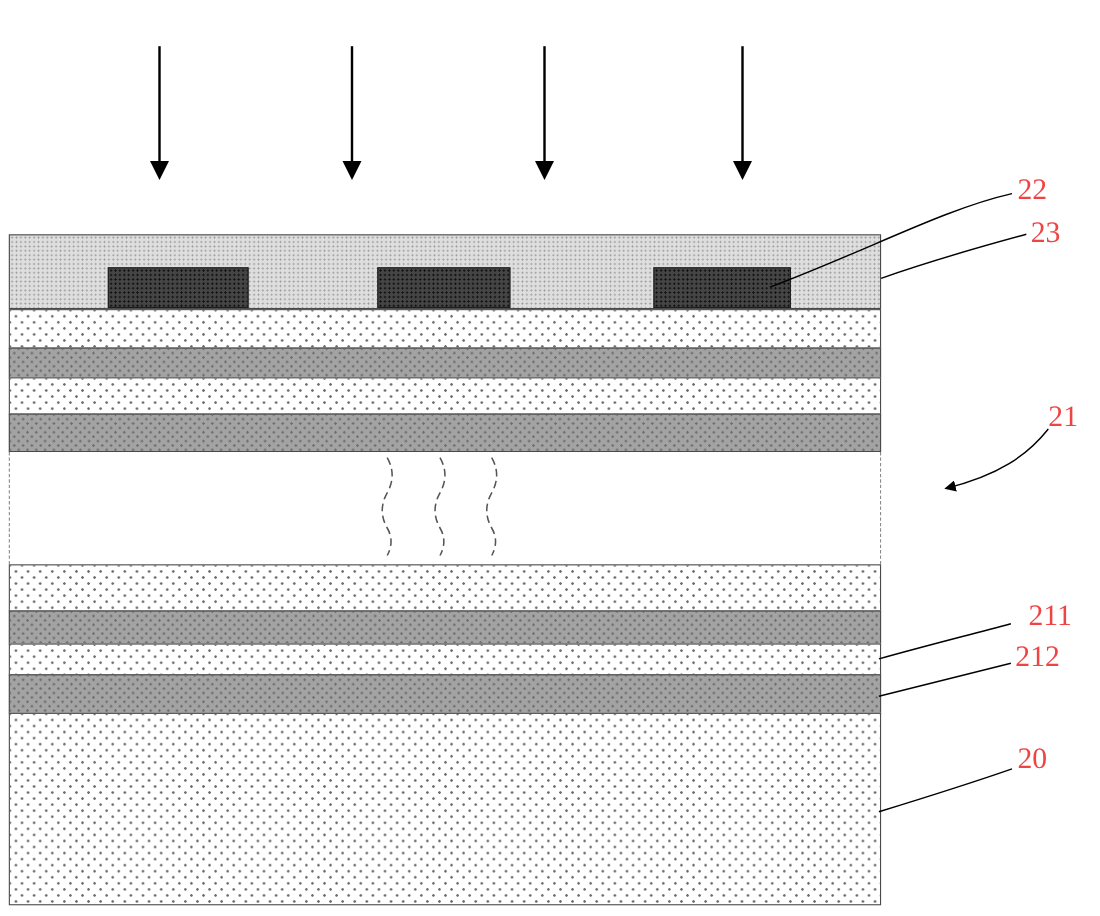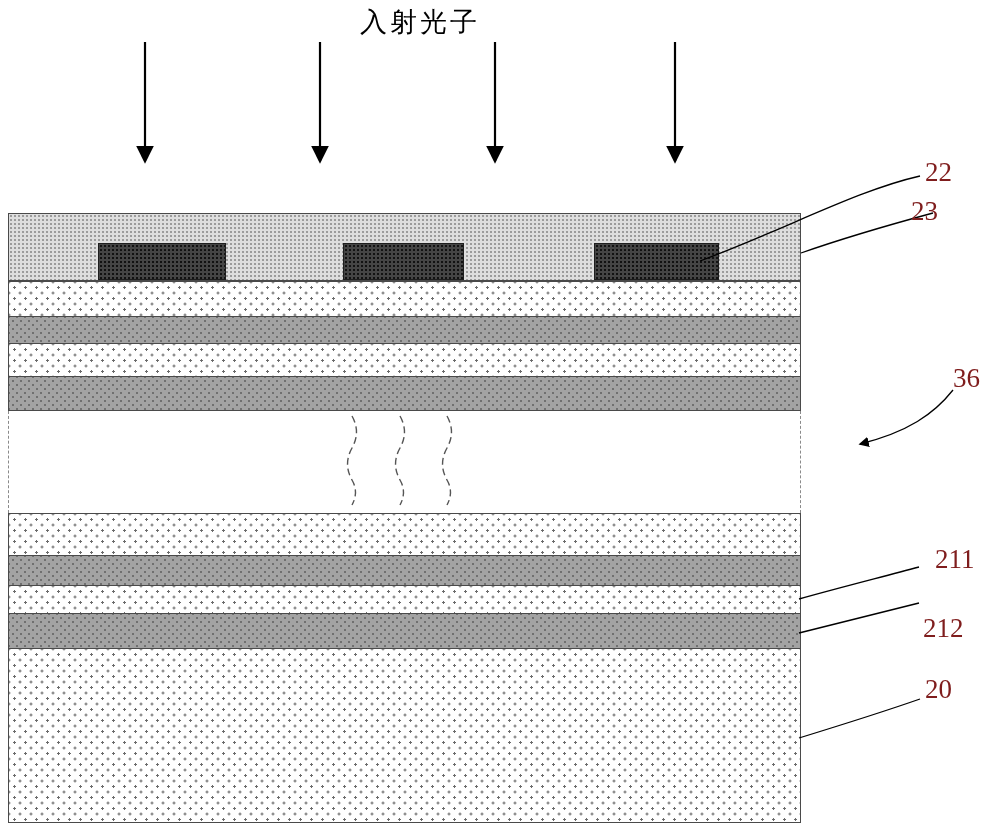--- a/index.html
+++ b/index.html
@@ -69,30 +69,29 @@
     border-right:1.5px dashed #8a8a8a;
   }
   .overlay{
     position:absolute;
     left:0;top:0;
     pointer-events:none;
   }
   .ref{
     position:absolute;
     font-size:27px;
-    color:#7f1d1d;
+    color:#ef4444;
     white-space:nowrap;
   }
 </style>
 </head>
 <body>
 
 <div class="canvas">
 
-  <div class="fig-title">入射光子</div>
 
   <div class="layer pat-stipple" style="top:213px;height:68px;">
     <div class="electrode" style="left:89px;width:128px;"></div>
     <div class="electrode" style="left:334px;width:121px;"></div>
     <div class="electrode" style="left:585px;width:125px;"></div>
   </div>
 
   <div class="layer pat-dots" style="top:281px;height:36px;"></div>
   <div class="layer pat-gray" style="top:316px;height:28px;"></div>
   <div class="layer pat-dots" style="top:343px;height:34px;"></div>
@@ -131,19 +130,19 @@
       <path d="M920,176 C858,190 788,228 700,261"></path>
       <path d="M933,213 C885,226 838,240 801,253"></path>
       <path d="M953,390 C934,414 908,432 860,444" marker-end="url(#arrowhead)"></path>
       <path d="M919,567 C878,578 838,588 799,599"></path>
       <path d="M919,603 C878,613 838,623 799,633"></path>
       <path d="M920,699 C880,713 838,726 799,738"></path>
     </g>
   </svg>
 
   <div class="ref" style="left:925px;top:157px;">22</div>
-  <div class="ref" style="left:911px;top:196px;text-align:right;">23</div>
-  <div class="ref" style="left:953px;top:363px;">36</div>
+  <div class="ref" style="left:937px;top:196px;text-align:right;">23</div>
+  <div class="ref" style="left:953px;top:363px;">21</div>
   <div class="ref" style="left:923px;top:544px;margin-left:12px;">211</div>
-  <div class="ref" style="left:923px;top:581px;margin-top:32px;">212</div>
+  <div class="ref" style="left:923px;top:581px;">212</div>
   <div class="ref" style="left:925px;top:674px;font-family:Liberation Serif, serif;">20</div>
 
 </div>
 
 </body></html>

